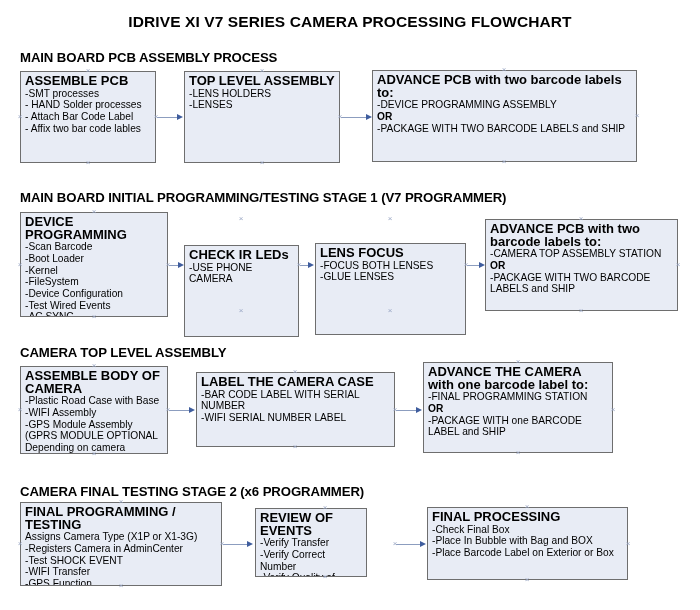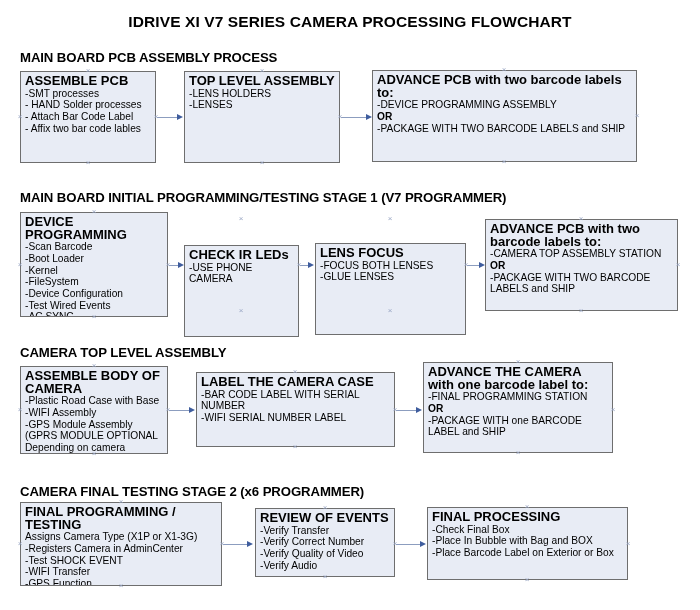--- a/index.html
+++ b/index.html
@@ -235,21 +235,21 @@
     <div class="n-line">-SD Card Function</div>
   </div>
   <div class="cp" style="left:118px; top:499px;"></div>
   <div class="cp" style="left:118px; top:583px;"></div>
   <div class="cp" style="left:17px; top:541px;"></div>
 
   <div class="connector" style="left:223px; top:544px; width:25px;"></div>
   <div class="conn-arrow" style="left:247px; top:541px;"></div>
   <div class="cp" style="left:219px; top:541px;"></div>
 
-  <div class="node" style="left:255px; top:508px; width:140px; height:69px;">
+  <div class="node" style="left:255px; top:508px; width:112px; height:69px;">
     <div class="n-title">REVIEW OF EVENTS</div>
     <div class="n-line">-Verify Transfer</div>
     <div class="n-line">-Verify Correct Number</div>
     <div class="n-line">-Verify Quality of Video</div>
     <div class="n-line">-Verify Audio</div>
   </div>
   <div class="cp" style="left:322px; top:505px;"></div>
   <div class="cp" style="left:322px; top:574px;"></div>
 
   <div class="connector" style="left:396px; top:544px; width:25px;"></div>

